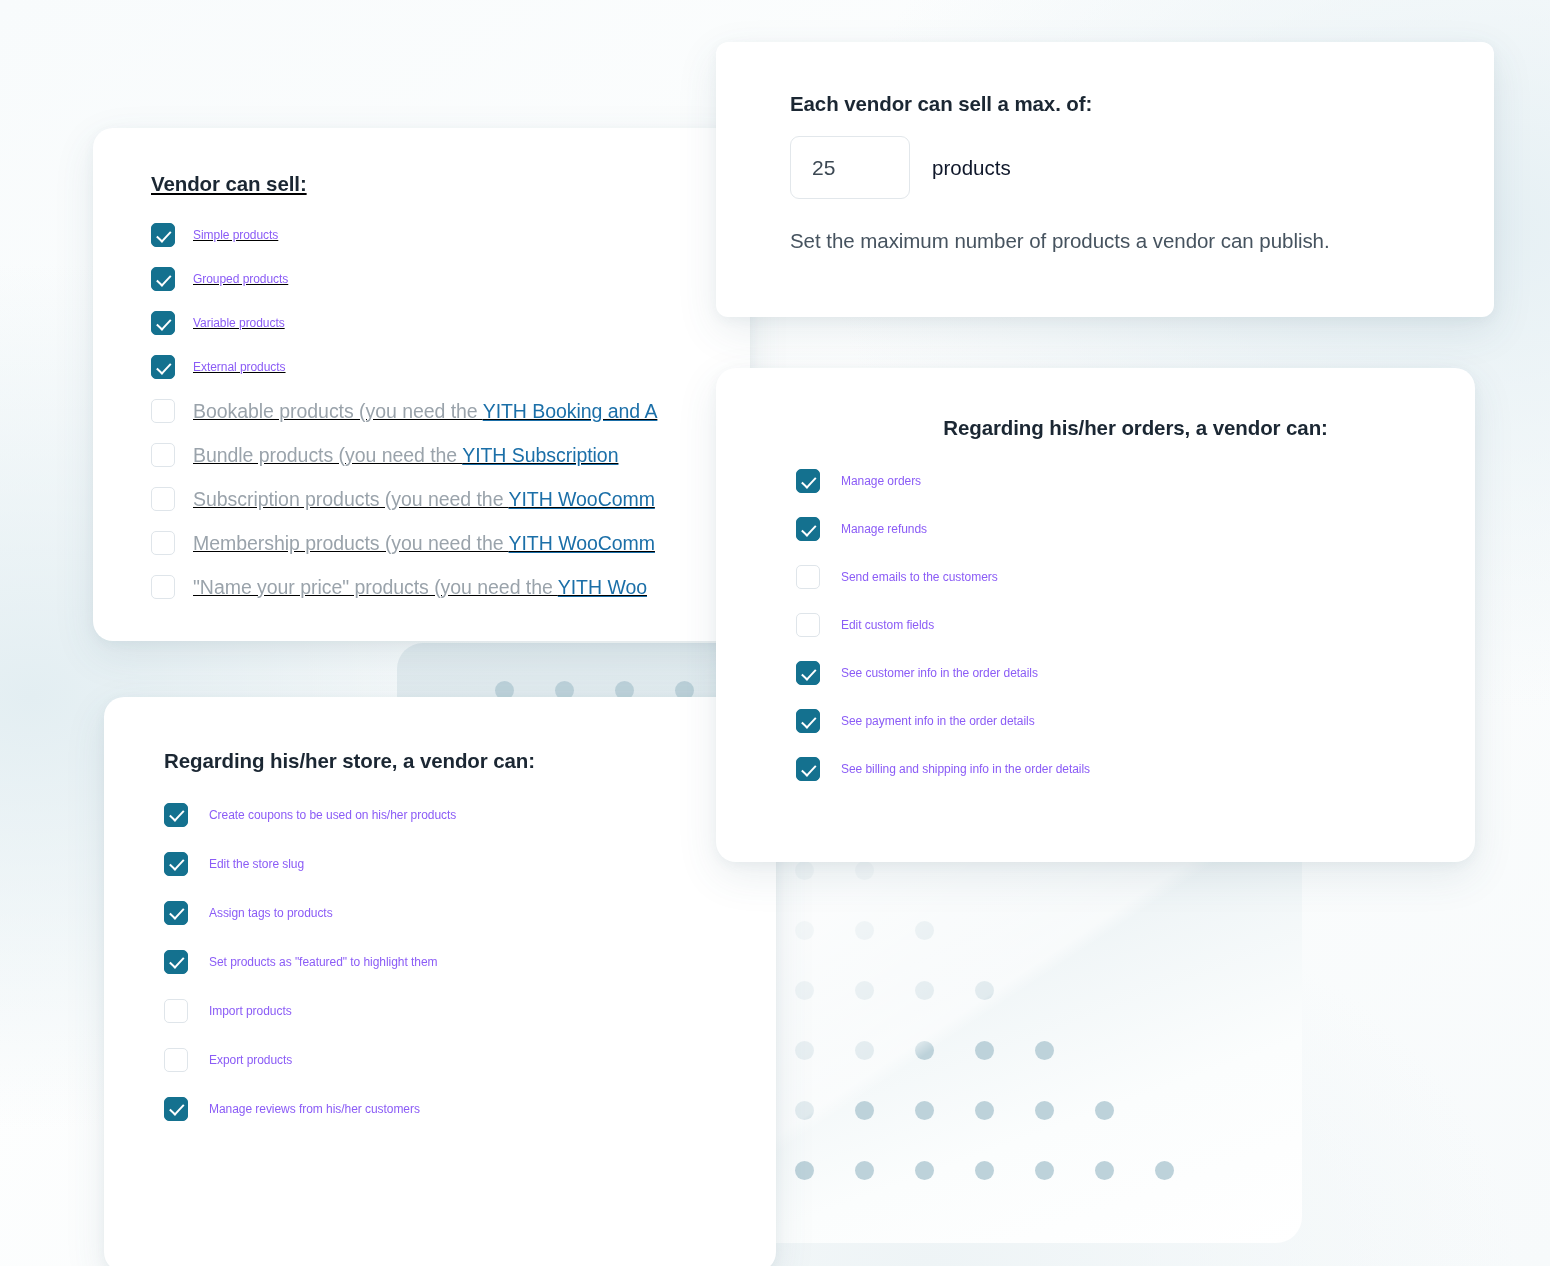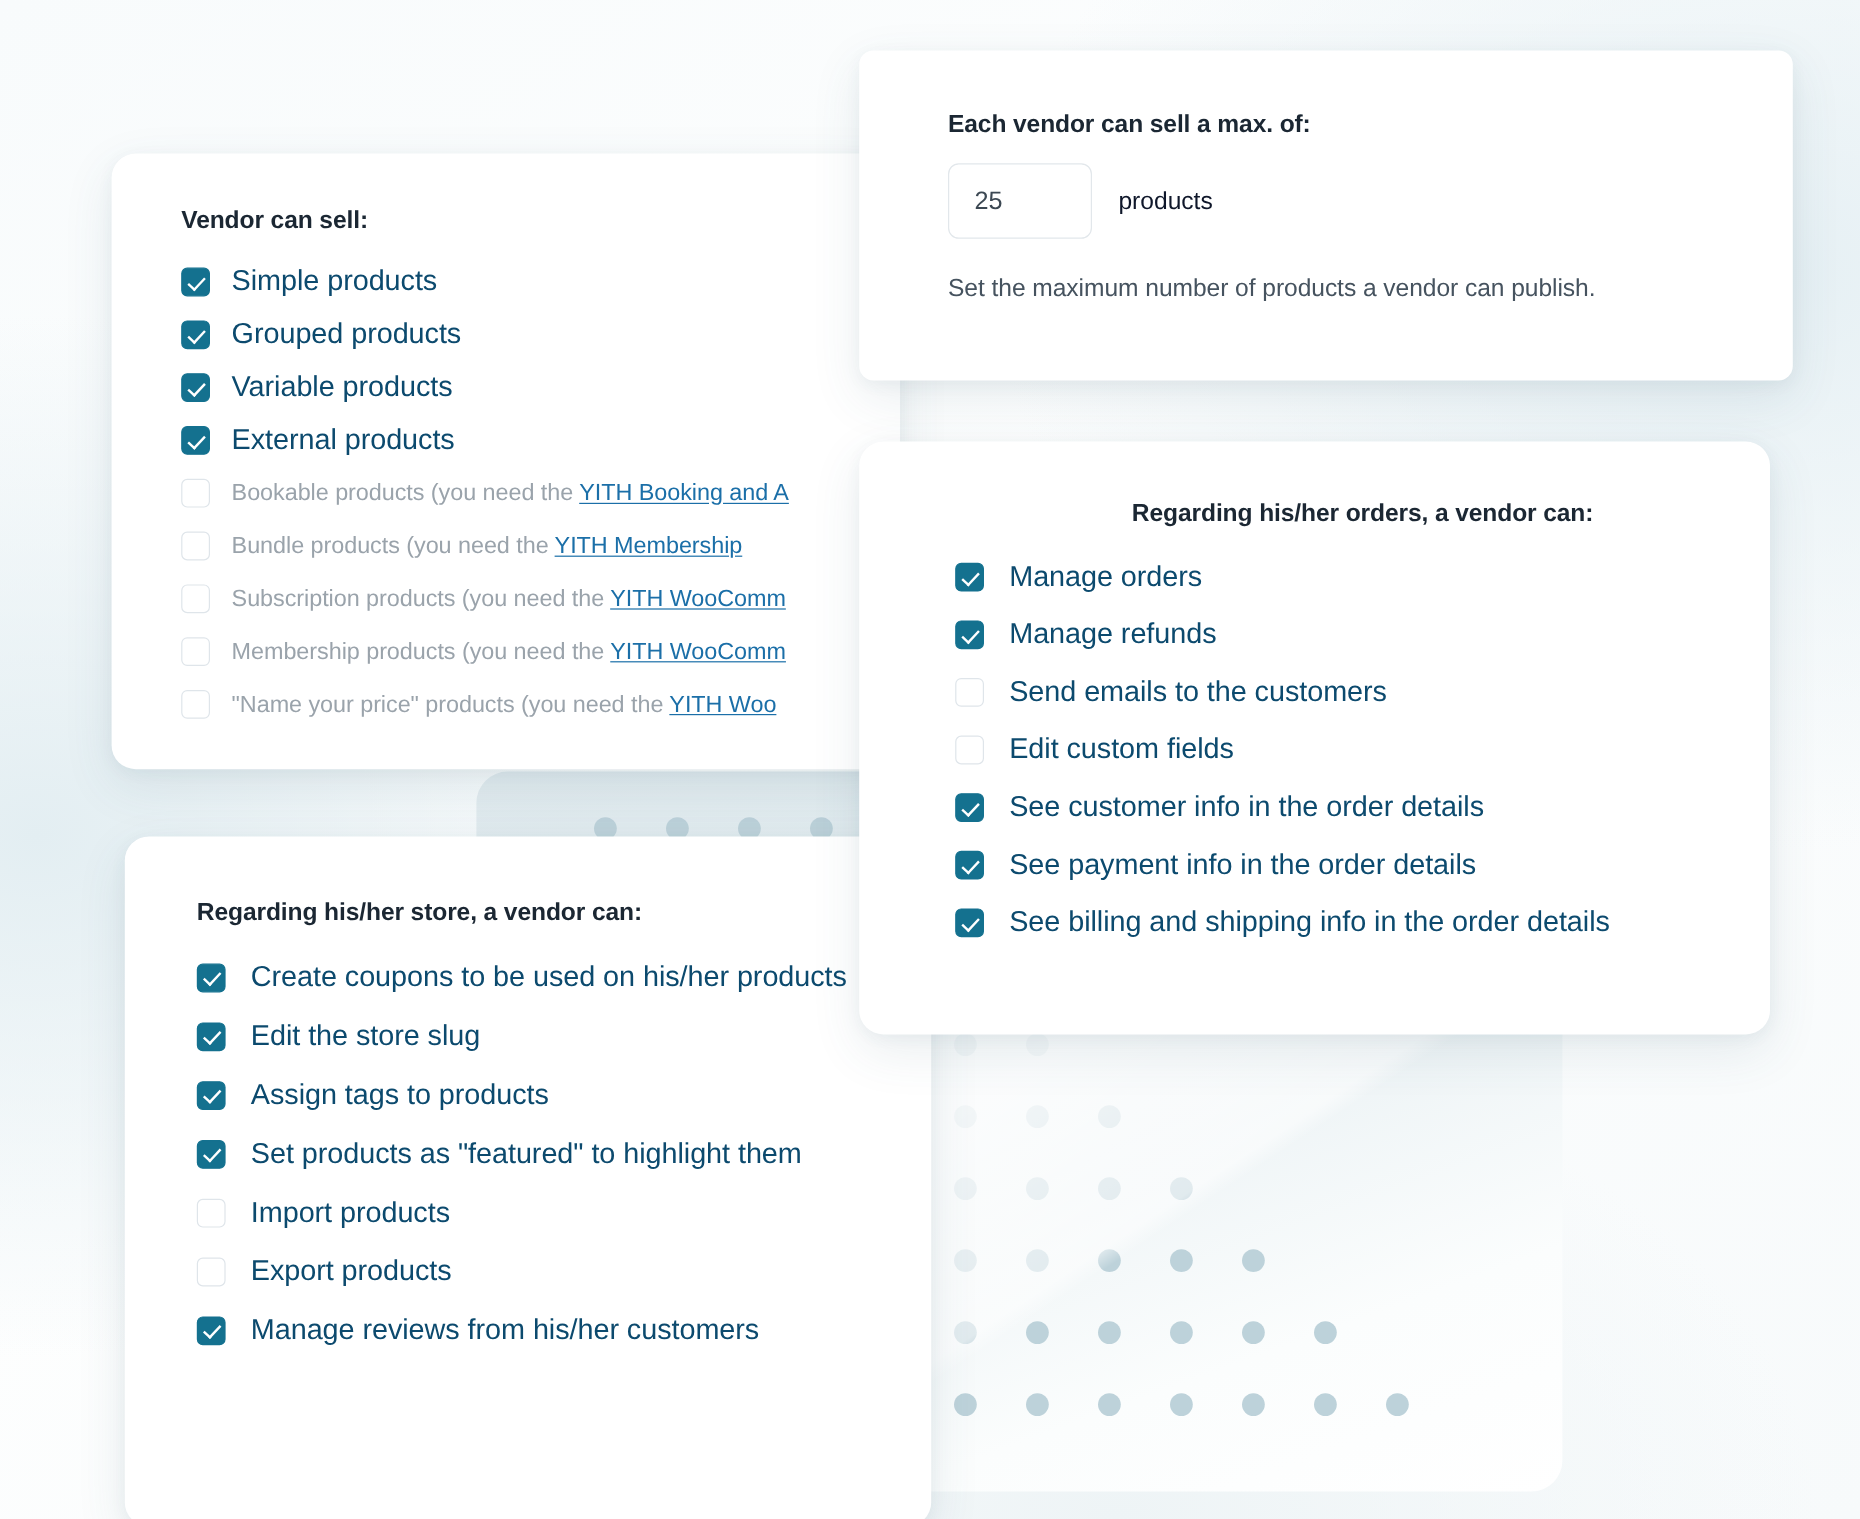--- a/index.html
+++ b/index.html
@@ -56,21 +56,21 @@
   }
 
   
   .card {
     position: absolute;
     background: #ffffff;
     border-radius: 20px;
     box-shadow: 0 14px 42px rgba(60,95,115,0.105),
                 0 3px 12px rgba(60,95,115,0.055);
   }
-  #card-products { left: 93px;  top: 128px; width: 657px;  height: 513px; z-index: 3; }
+  #card-products { left: 93px;  top: 128px; width: 657px;  height: 513px; z-index: 3; text-decoration: underline; }
   #card-max      { left: 716px; top: 42px;  width: 778px;  height: 275px; z-index: 6; border-radius: 12px; }
   #card-orders   { left: 716px; top: 368px; width: 759px;  height: 494px; z-index: 6; text-align: center; }
   #card-store    { left: 104px;  top: 697px; width: 672px;  height: 575px; z-index: 5; }
 
   .card-inner { padding: 44px 0 0 58px; }
   #card-max .card-inner { padding: 50px 0 0 74px; }
   #card-orders .card-inner { padding: 48px 0 0 80px; }
   #card-store .card-inner { padding: 52px 0 0 60px; }
 
   .heading {
@@ -120,22 +120,22 @@
     border: solid #ffffff;
     border-width: 0 2.6px 2.6px 0;
     transform: rotate(43deg);
   }
   .cb-box.off {
     background: #ffffff;
     border: 1.5px solid #dfe5ea;
   }
 
   .cb-label {
-    font-size: 24px;
-    color: #0c4a6e;
+    font-size: 12px;
+    color: #8b5cf6;
     letter-spacing: -0.05px;
   }
   .cb-row.muted .cb-label { color: #9aa3ab; font-size: 19.5px; }
   .cb-label a {
     color: #1b6fa8;
     text-decoration: underline;
     text-underline-offset: 2px;
   }
 
   
@@ -268,21 +268,21 @@
           <li class="cb-row">
             <span class="cb-box on"></span>
             <span class="cb-label">External products</span>
           </li>
           <li class="cb-row muted">
             <span class="cb-box off"></span>
             <span class="cb-label">Bookable products (you need the <a href="#">YITH Booking and A</a></span>
           </li>
           <li class="cb-row muted">
             <span class="cb-box off"></span>
-            <span class="cb-label">Bundle products (you need the <a href="#">YITH Membership </a></span>
+            <span class="cb-label">Bundle products (you need the <a href="#">YITH Subscription </a></span>
           </li>
           <li class="cb-row muted">
             <span class="cb-box off"></span>
             <span class="cb-label">Subscription products (you need the <a href="#">YITH WooComm</a></span>
           </li>
           <li class="cb-row muted">
             <span class="cb-box off"></span>
             <span class="cb-label">Membership products (you need the <a href="#">YITH WooComm</a></span>
           </li>
           <li class="cb-row muted">

